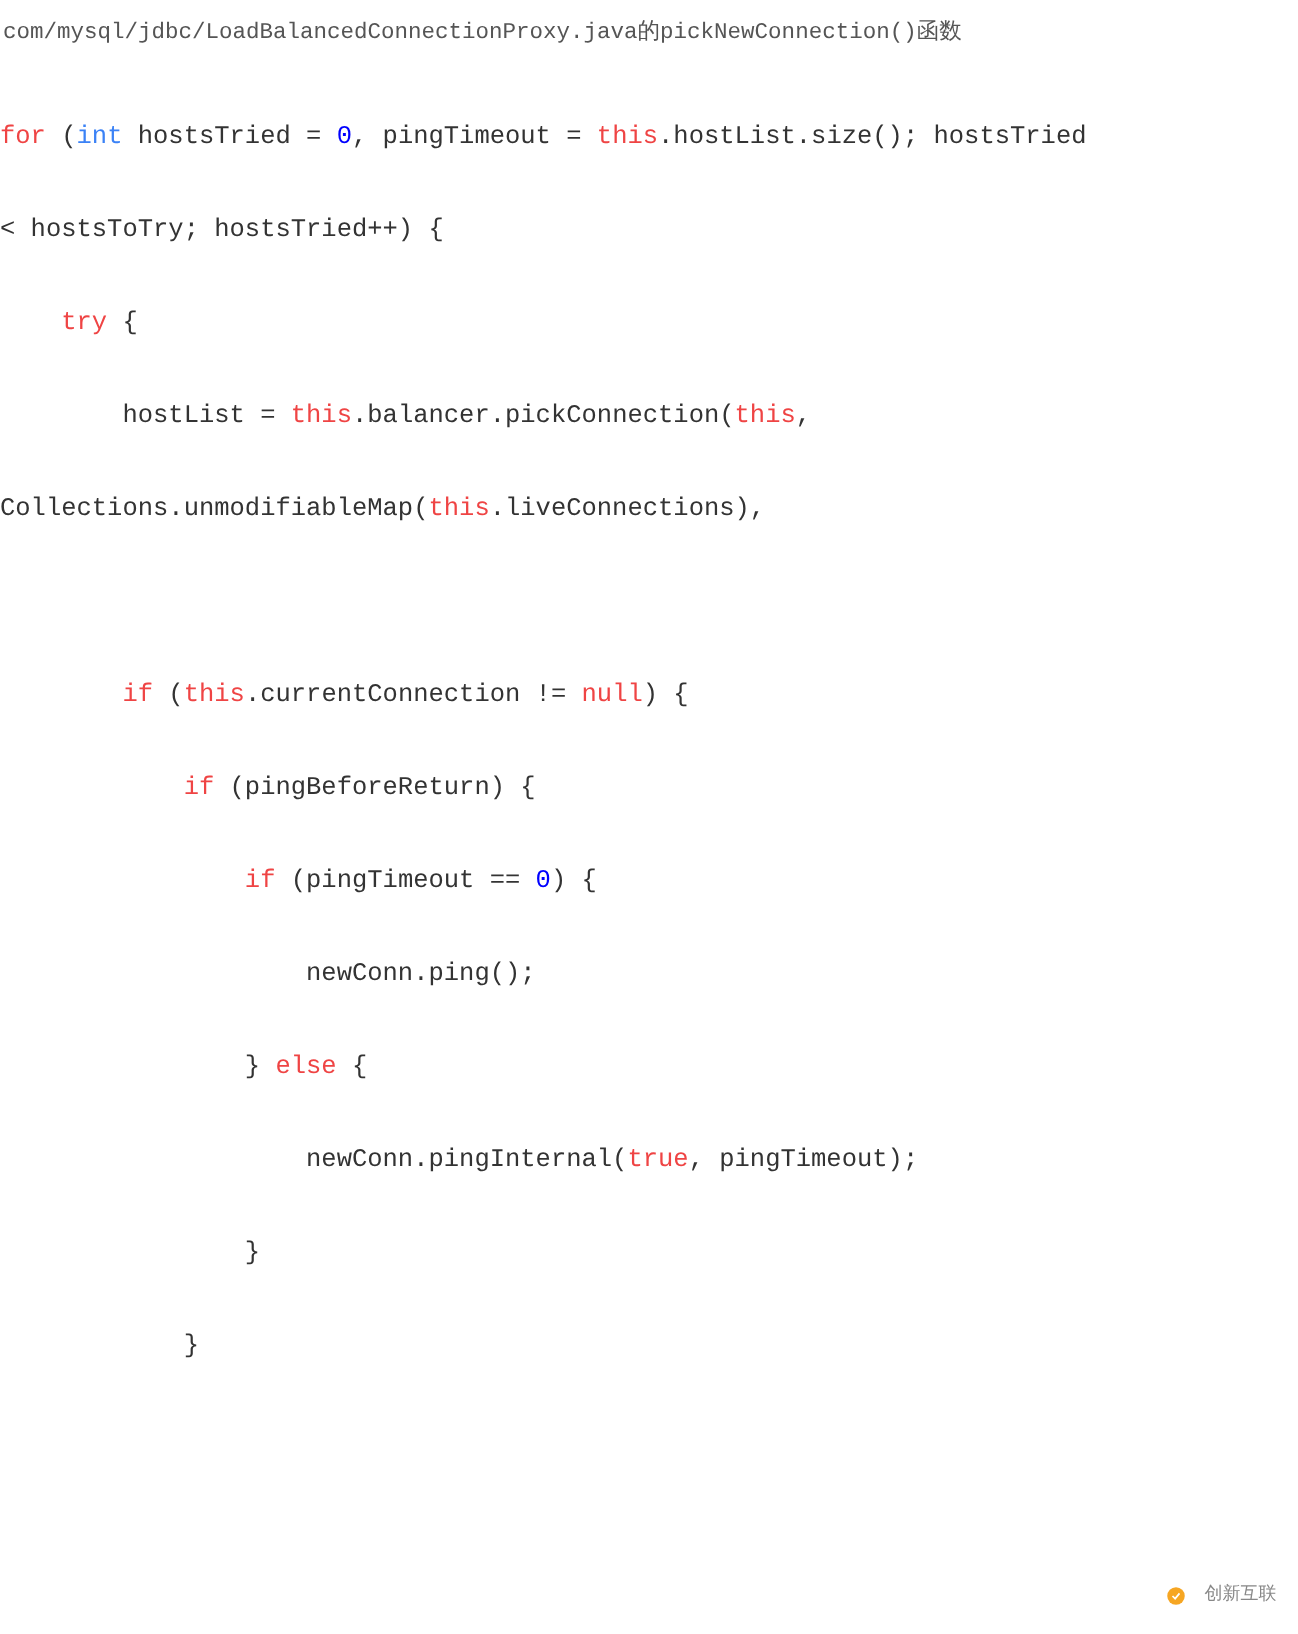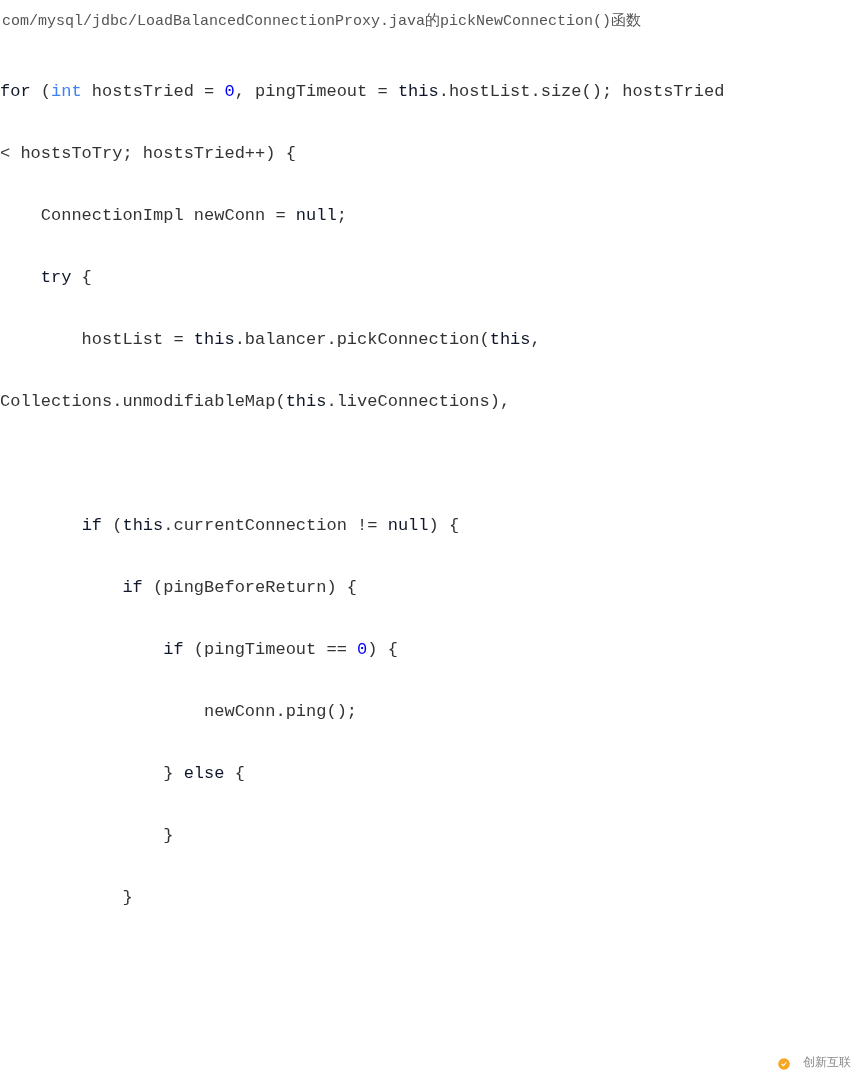--- a/index.html
+++ b/index.html
@@ -20,21 +20,21 @@
     }
     .code-block {
       padding: 4px 0 0 0;
       white-space: pre;
       font-weight: 500;
     }
     .line {
       display: block;
       min-height: 31px;
     }
-    .kw { color: #0f172a; }
+    .kw { color: #ef4444; }
     .type { color: #3b82f6; }
     .num { color: #0000ff; }
     .watermark {
       position: fixed;
       right: 8px;
       bottom: 8px;
       font-size: 12px;
       color: #888;
       display: flex;
       align-items: center;
@@ -49,30 +49,30 @@
     }
   </style>
 </head>
 <body>
 
 <div class="header">com/mysql/jdbc/LoadBalancedConnectionProxy.java的pickNewConnection()函数</div>
 
 <div class="code-block">
 <span class="line"><span class="kw">for</span><span> (</span><span class="type">int</span><span> hostsTried = </span><span class="num">0</span><span>, pingTimeout = </span><span class="kw">this</span><span>.hostList.size(); hostsTried </span></span>
 <span class="line"><span>&lt; hostsToTry; hostsTried++) {</span></span>
-<span class="line"><span>    ConnectionImpl newConn = </span><span class="kw">null</span><span>;</span></span>
 <span class="line"><span>    </span><span class="kw">try</span><span> {</span></span>
 <span class="line"><span>        hostList = </span><span class="kw">this</span><span>.balancer.pickConnection(</span><span class="kw">this</span><span>,</span></span>
 <span class="line"><span>Collections.unmodifiableMap(</span><span class="kw">this</span><span>.liveConnections),</span></span>
 <span class="line"><span></span></span>
 <span class="line"><span>        </span><span class="kw">if</span><span> (</span><span class="kw">this</span><span>.currentConnection != </span><span class="kw">null</span><span>) {</span></span>
 <span class="line"><span>            </span><span class="kw">if</span><span> (pingBeforeReturn) {</span></span>
 <span class="line"><span>                </span><span class="kw">if</span><span> (pingTimeout == </span><span class="num">0</span><span>) {</span></span>
 <span class="line"><span>                    newConn.ping();</span></span>
 <span class="line"><span>                } </span><span class="kw">else</span><span> {</span></span>
+<span class="line"><span>                    newConn.pingInternal(</span><span class="kw">true</span><span>, pingTimeout);</span></span>
 <span class="line"><span>                }</span></span>
 <span class="line"><span>            }</span></span>
 
 
 
 
 
 
 
 

